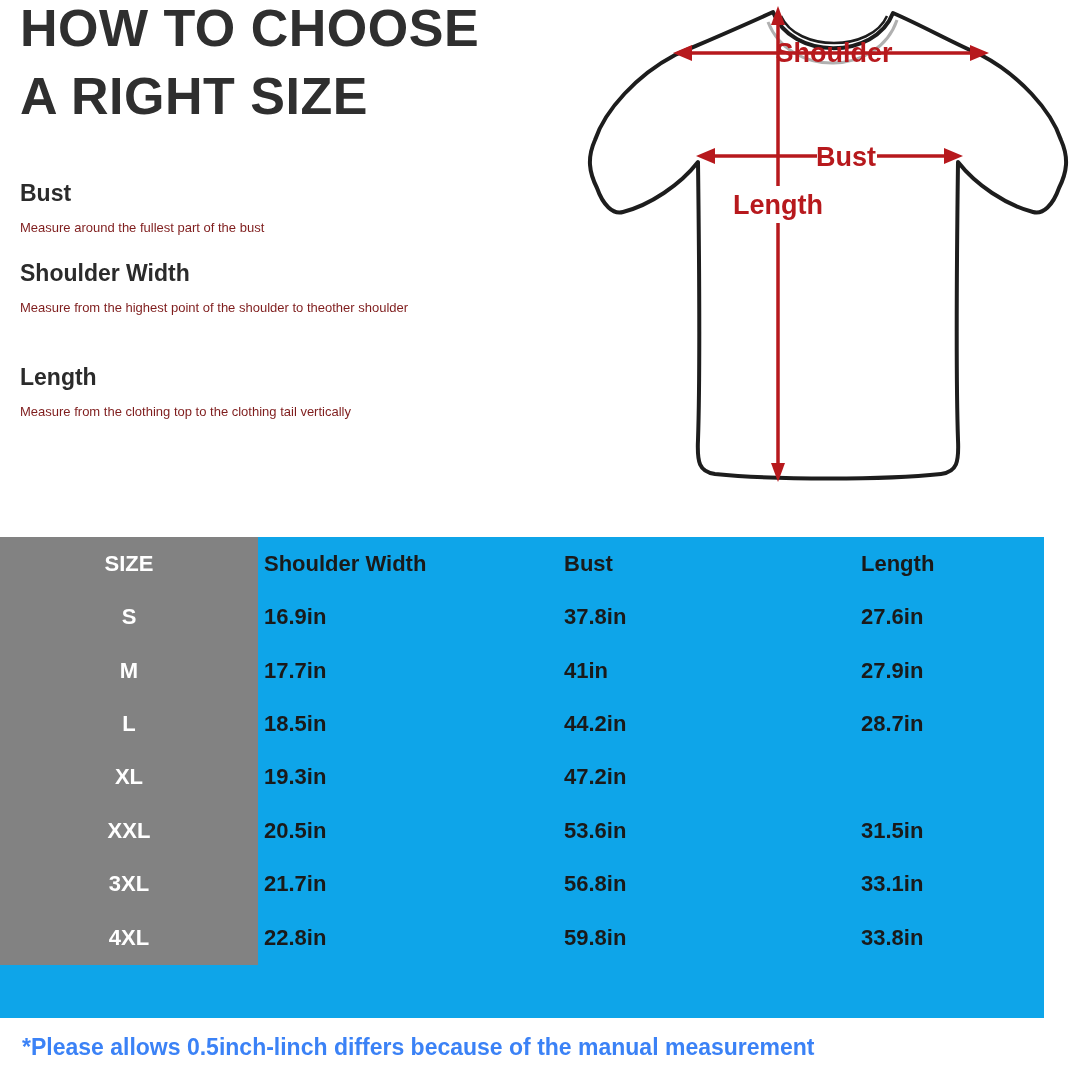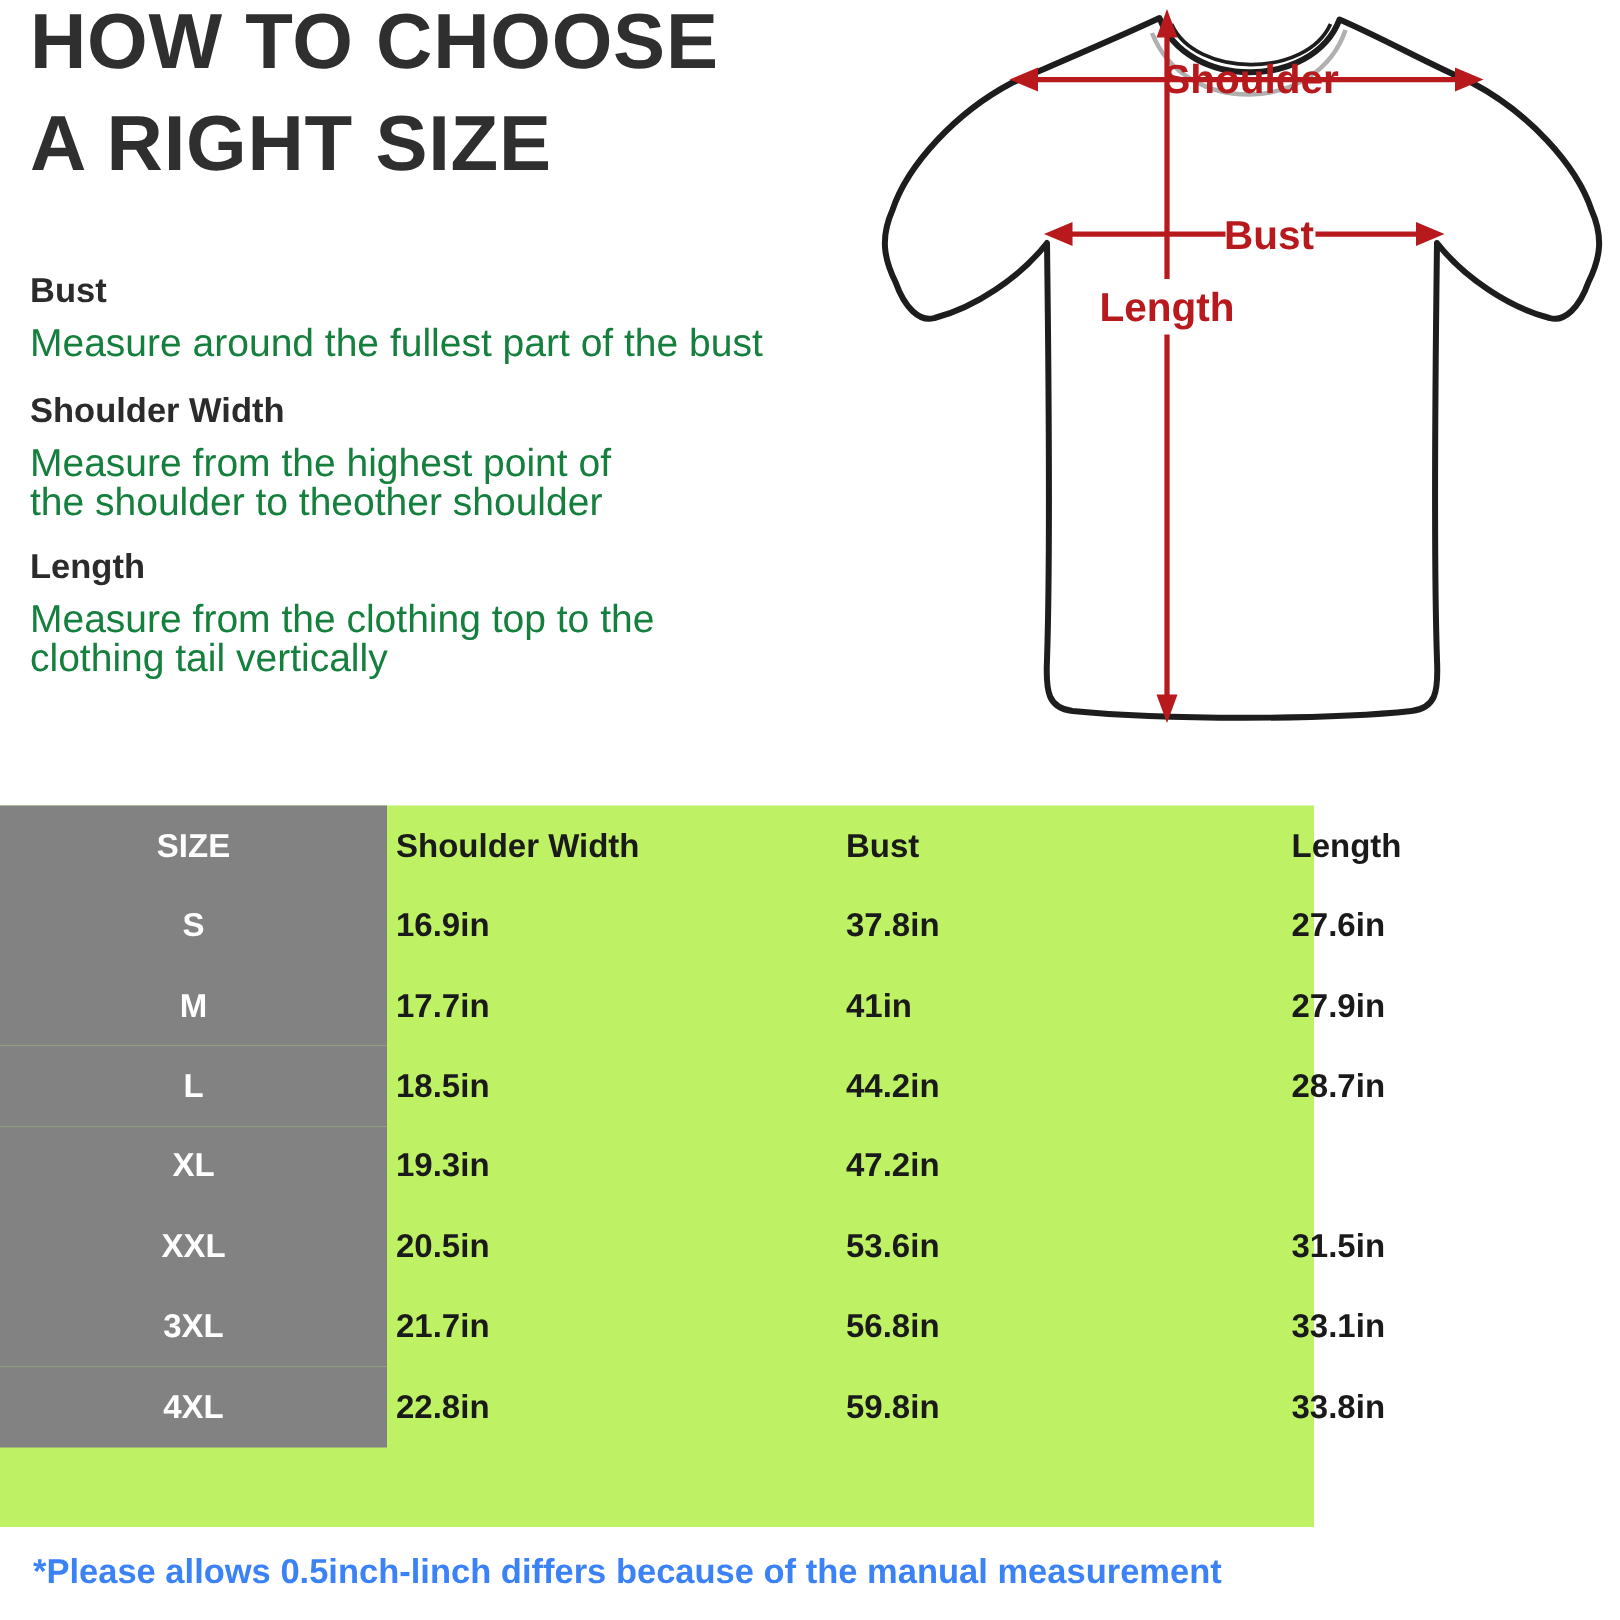--- a/index.html
+++ b/index.html
@@ -16,37 +16,37 @@
   .page-title {
     position:absolute; left:20px; top:-6px;
     font-size:52px; line-height:68px; font-weight:bold;
     color:#2f2f2f; letter-spacing:0.5px;
   }
   .measure-section { position:absolute; left:20px; }
   .measure-section h3 {
     margin:0 0 8px 0; font-size:23px; font-weight:bold; color:#2b2b2b;
   }
   .measure-section p {
-    margin:0; font-size:26px; line-height:26px; color:#15803d;
+    margin:0; font-size:13px; line-height:26px; color:#7f1d1d;
   }
   .sec-bust     { top:180px; }
   .sec-bust p   { white-space:nowrap; }
   .sec-shoulder { top:260px; }
   .sec-shoulder p, .sec-length p { max-width:430px; }
   .sec-length   { top:364px; }
 
   
   .diagram { position:absolute; left:575px; top:0px; width:505px; height:535px; }
   .diagram text { font-family:"Liberation Sans", sans-serif; font-weight:bold; }
 
   
   .size-table {
-    position:absolute; left:0; top:537px; width:876px; height:481px;
+    position:absolute; left:0; top:537px; width:1044px; height:481px;
     display:grid; grid-template-rows:repeat(9, 1fr);
-    background:#bef264;
+    background:#0ea5e9;
   }
   .t-row { display:grid; grid-template-columns:258px 300px 297px 225px; }
   .t-cell {
     display:flex; align-items:center;
     font-size:22px; font-weight:bold; color:#1a1a1a;
     padding-left:6px; overflow:hidden;
   }
   .t-cell.size-col {
     justify-content:center; padding-left:0;
     background:#828282; color:#ffffff;

